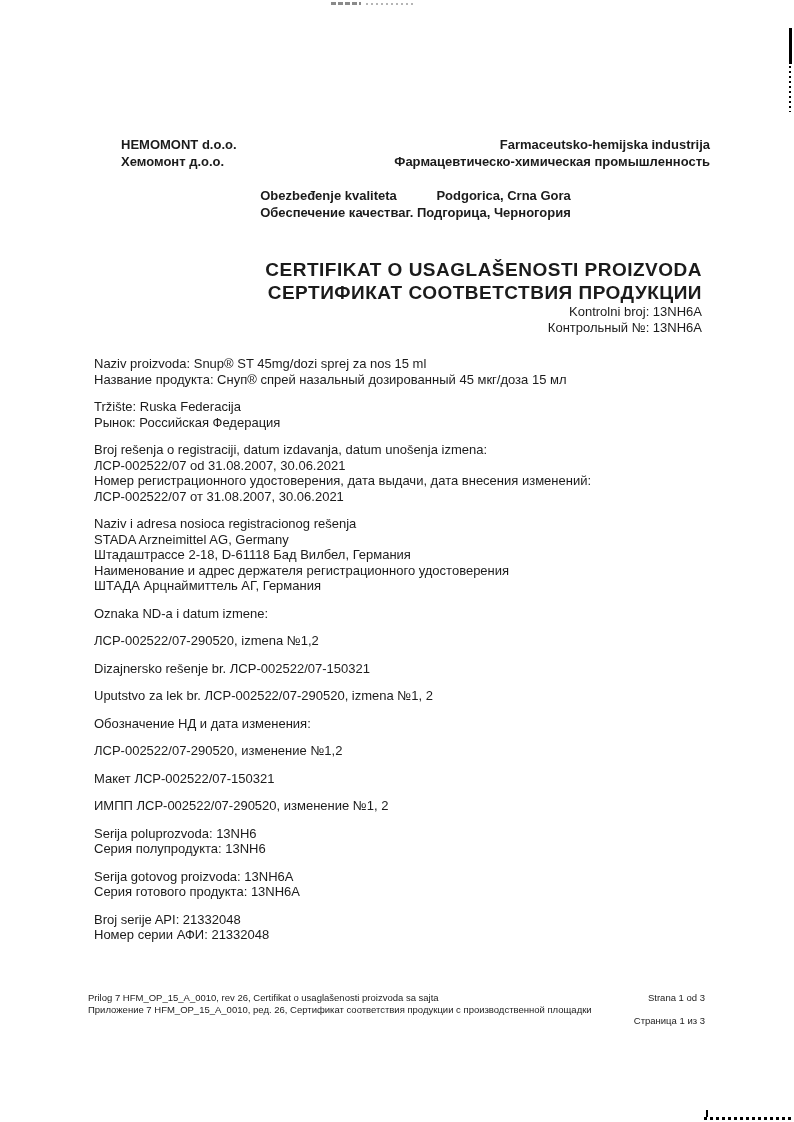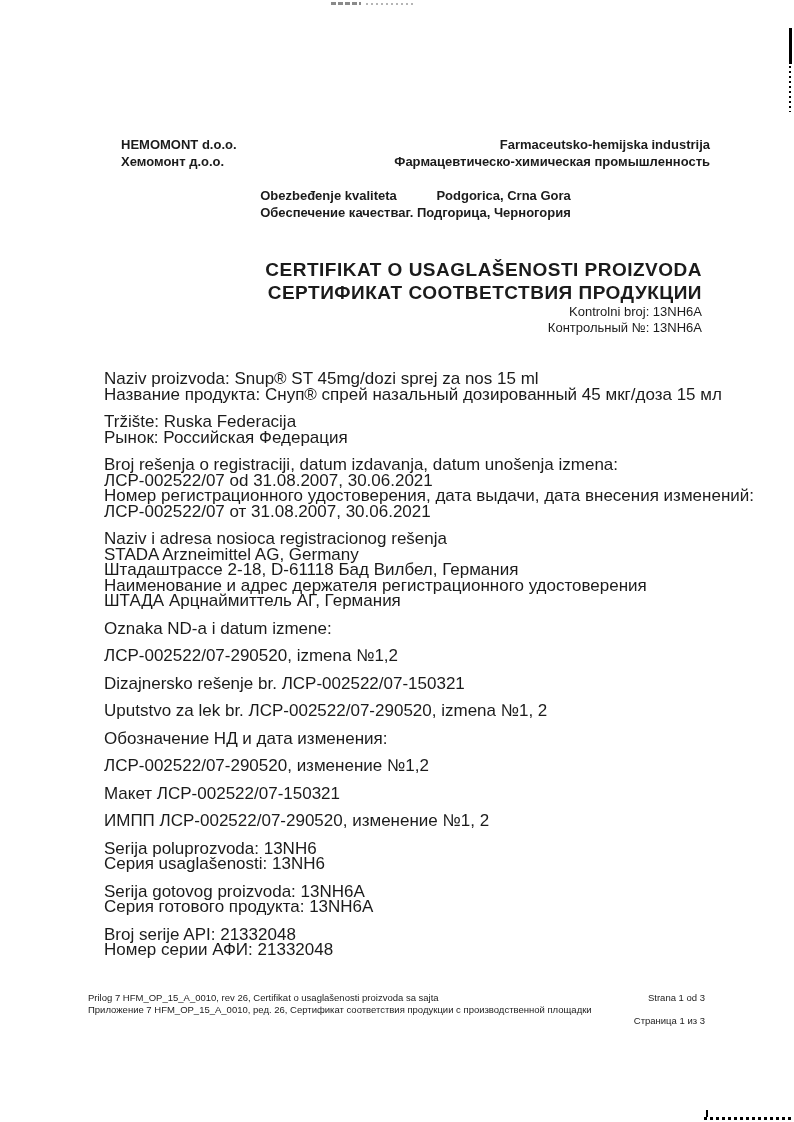--- a/index.html
+++ b/index.html
@@ -77,24 +77,23 @@
   }
   .control-line {
     font-size: 13px;
     line-height: 16px;
   }
   .control-line:first-of-type { margin-top: 4px; }
 
   
   .body-text {
     position: absolute;
-    left: 104px; right: 60px; top: 356px;
-    font-size: 17px;
+    left: 94px; right: 60px; top: 356px;
+    font-size: 13px;
     line-height: 15.5px;
-    margin-top: 15px;
   }
   .para { margin-bottom: 12px; }
   .line { white-space: nowrap; }
 
   
   .footer {
     position: absolute;
     left: 88px; right: 89px; top: 992px;
     font-size: 9.5px;
     line-height: 11.5px;
@@ -190,21 +189,21 @@
         <div class="line">ЛСР-002522/07-290520, изменение №1,2</div>
       </div>
       <div class="para">
         <div class="line">Макет ЛСР-002522/07-150321</div>
       </div>
       <div class="para">
         <div class="line">ИМПП ЛСР-002522/07-290520, изменение №1, 2</div>
       </div>
       <div class="para">
         <div class="line">Serija poluprozvoda: 13NH6</div>
-        <div class="line">Серия usaglašenosti: 13NH6</div>
+        <div class="line">Серия полупродукта: 13NH6</div>
       </div>
       <div class="para">
         <div class="line">Serija gotovog proizvoda: 13NH6A</div>
         <div class="line">Серия готового продукта: 13NH6A</div>
       </div>
       <div class="para">
         <div class="line">Broj serije API: 21332048</div>
         <div class="line">Номер серии АФИ: 21332048</div>
       </div>
     </div>

